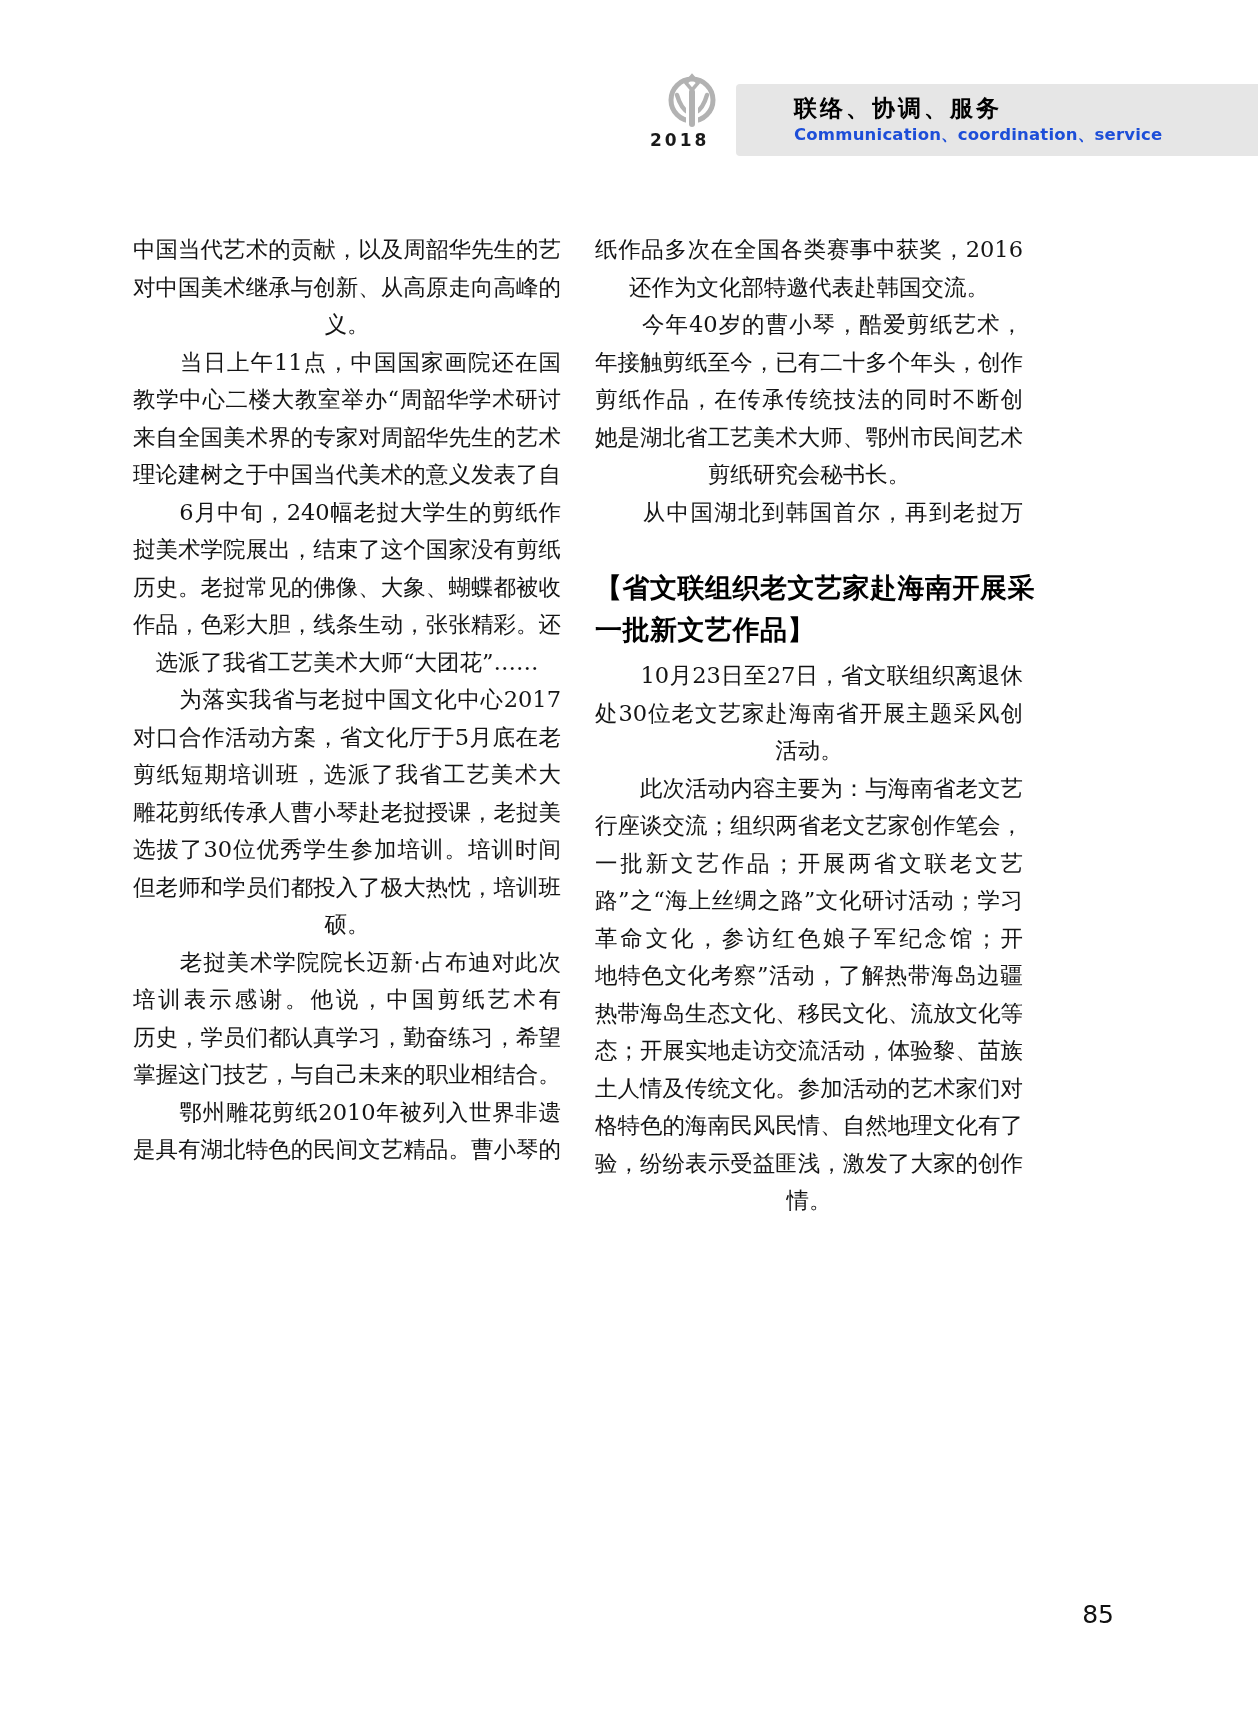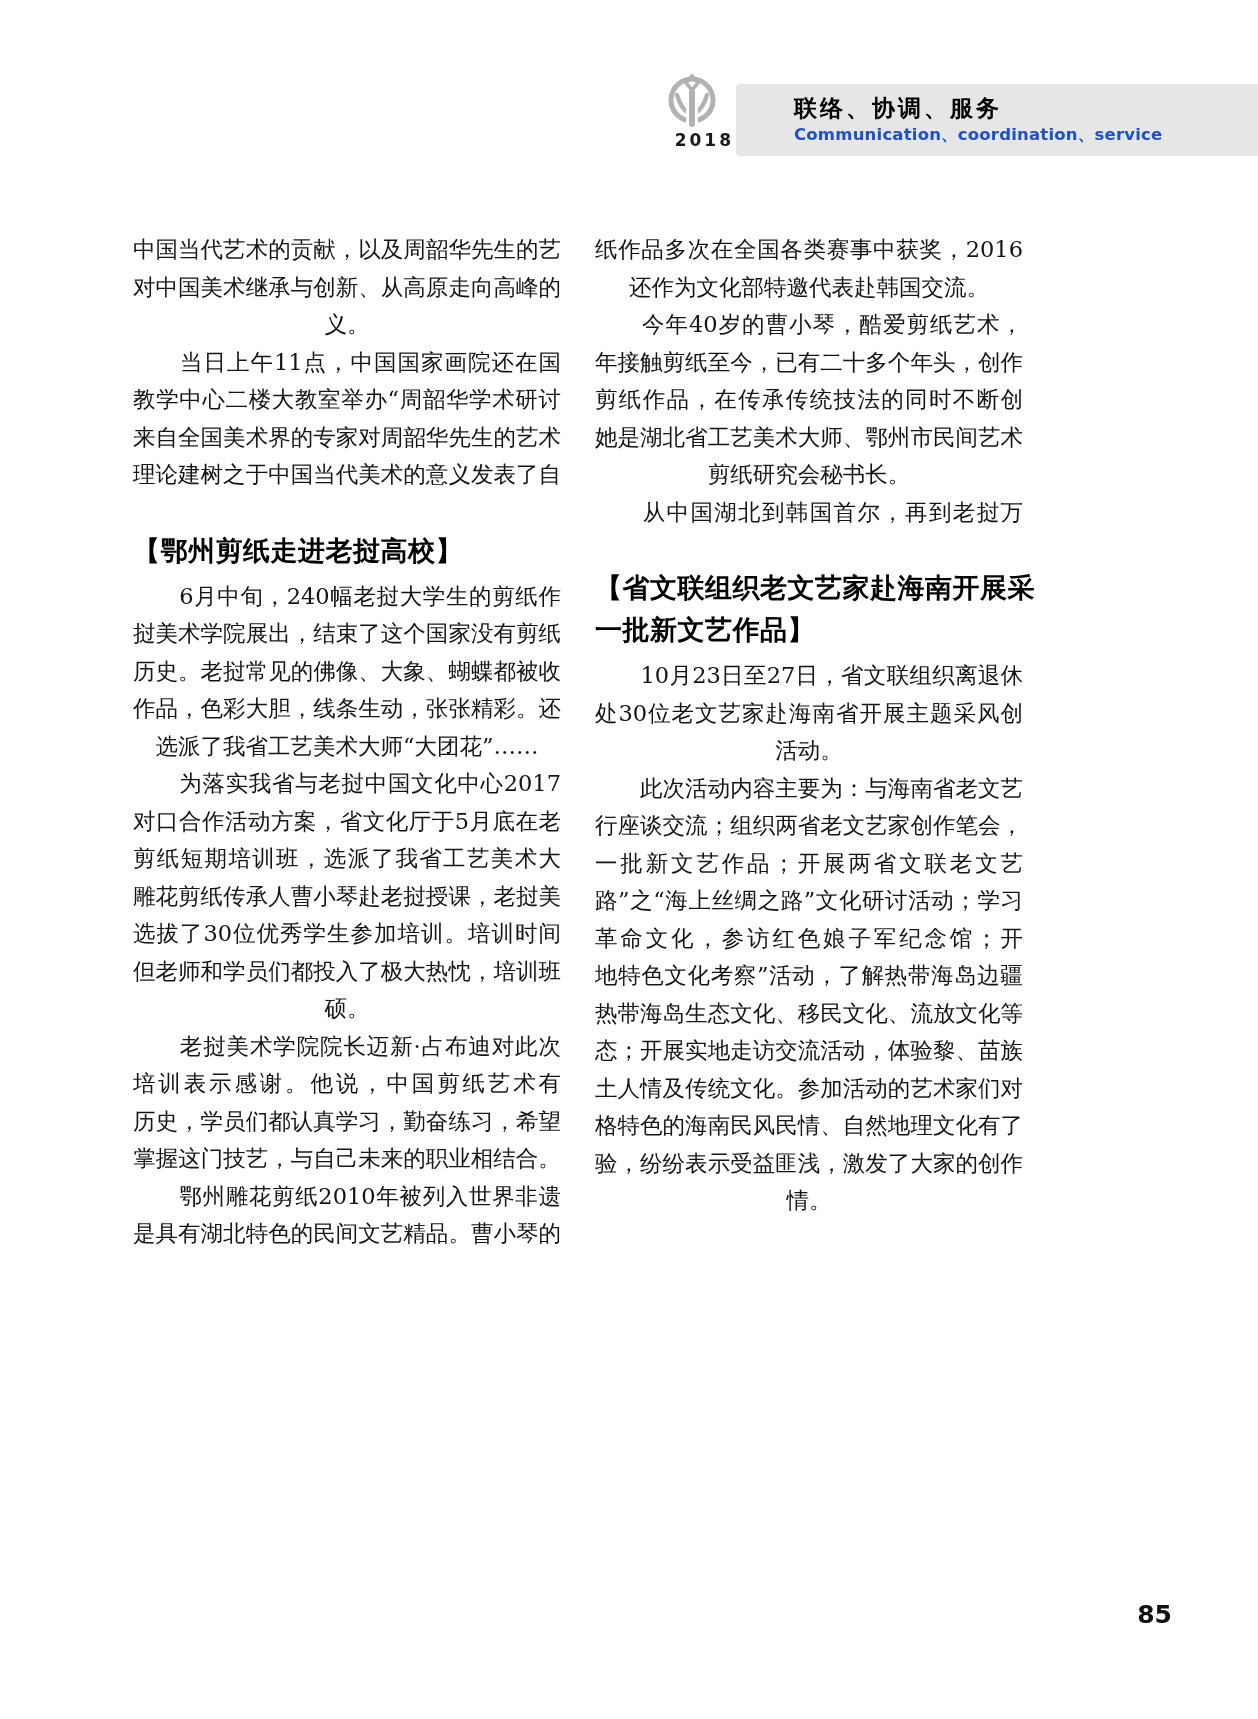--- a/index.html
+++ b/index.html
@@ -8,21 +8,21 @@
     width:1258px;height:1719px;
     background:#ffffff;
     overflow:hidden;
     font-family:"DejaVu Serif","Liberation Serif",serif;
     color:#141414;
   }
   
   .hdr-logo{position:absolute;left:668px;top:72px;width:48px;height:62px;}
   .hdr-year{
     position:absolute;left:650px;top:130px;width:84px;
-    text-align:right;
+    text-align:left;
     font-family:"DejaVu Sans","Liberation Sans",sans-serif;
     font-weight:bold;font-size:17px;letter-spacing:3px;color:#1a1a1a;
   }
   .hdr-box{
     position:absolute;left:736px;top:84px;width:592px;height:72px;
     background:#e6e6e6;border-radius:4px;
     padding-left:58px;box-sizing:border-box;
     display:flex;flex-direction:column;justify-content:center;
   }
   .hdr-title-zh{
@@ -58,24 +58,24 @@
     font-family:"DejaVu Sans","Liberation Sans",sans-serif;
     font-weight:900;font-size:27px;color:#000;
     height:42px;line-height:42px;
     letter-spacing:0.5px;
   }
   .line.body + .line.heading,
   .line.end  + .line.heading{margin-top:36px;}
   .line.heading + .line.body{margin-top:6px;}
   
   .page-num{
-    position:absolute;left:1072px;top:1600px;width:100px;
+    position:absolute;left:1014px;top:1600px;width:100px;
     text-align:right;
     font-family:"DejaVu Sans","Liberation Sans",sans-serif;
-    font-weight:bold;font-size:25px;color:#111;
+    font-weight:normal;font-size:25px;color:#111;
   }
 </style>
 </head>
 <body>
 
 <div class="page">
 
   <div class="hdr-logo">
     <svg viewBox="0 0 48 62" width="48" height="62">
       <circle cx="24" cy="28" r="21" fill="none" stroke="#b2b2b2" stroke-width="5"></circle>
@@ -94,21 +94,20 @@
   </div>
 
   <div class="col col-left">
       <div class="line body">中国当代艺术的贡献，以及周韶华先生的艺术探索</div>
       <div class="line body">对中国美术继承与创新、从高原走向高峰的借鉴意</div>
       <div class="line end">义。</div>
       <div class="line body">　　当日上午11点，中国国家画院还在国家画院</div>
       <div class="line body">教学中心二楼大教室举办“周韶华学术研讨会”。</div>
       <div class="line body">来自全国美术界的专家对周韶华先生的艺术创作、</div>
       <div class="line body">理论建树之于中国当代美术的意义发表了自己的</div>
-      <div class="line heading">【鄂州剪纸走进老挝高校】</div>
       <div class="line body">　　6月中旬，240幅老挝大学生的剪纸作品在老</div>
       <div class="line body">挝美术学院展出，结束了这个国家没有剪纸艺术的</div>
       <div class="line body">历史。老挝常见的佛像、大象、蝴蝶都被收入剪纸</div>
       <div class="line body">作品，色彩大胆，线条生动，张张精彩。还有半米</div>
       <div class="line end">选派了我省工艺美术大师“大团花”……</div>
       <div class="line body">　　为落实我省与老挝中国文化中心2017年省部</div>
       <div class="line body">对口合作活动方案，省文化厅于5月底在老挝举办</div>
       <div class="line body">剪纸短期培训班，选派了我省工艺美术大师、鄂州</div>
       <div class="line body">雕花剪纸传承人曹小琴赴老挝授课，老挝美术学院</div>
       <div class="line body">选拔了30位优秀学生参加培训。培训时间有限，</div>

